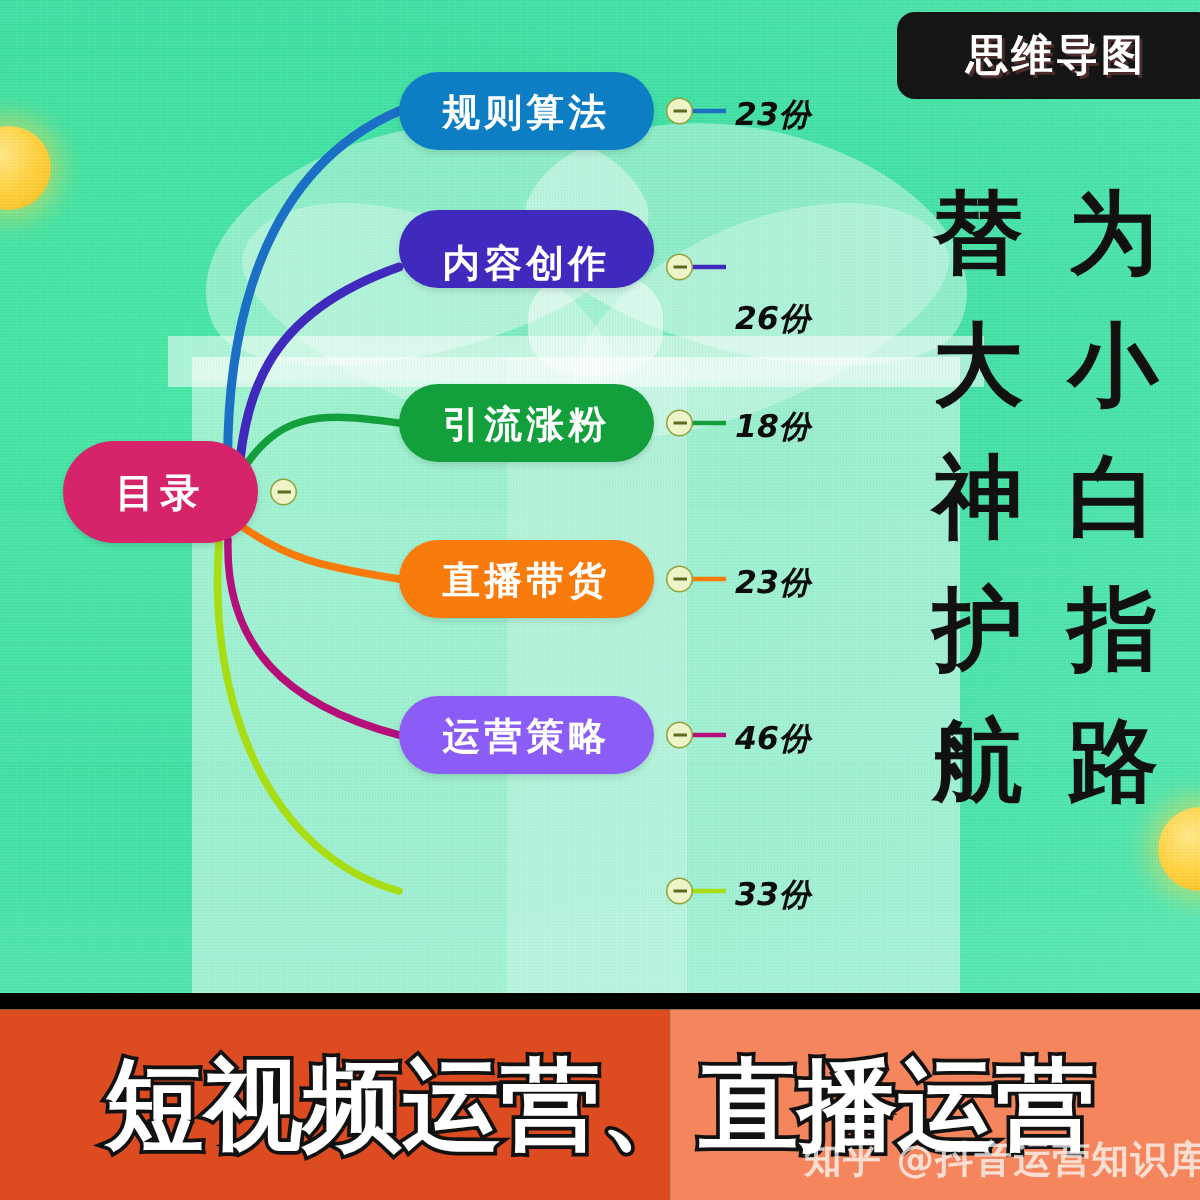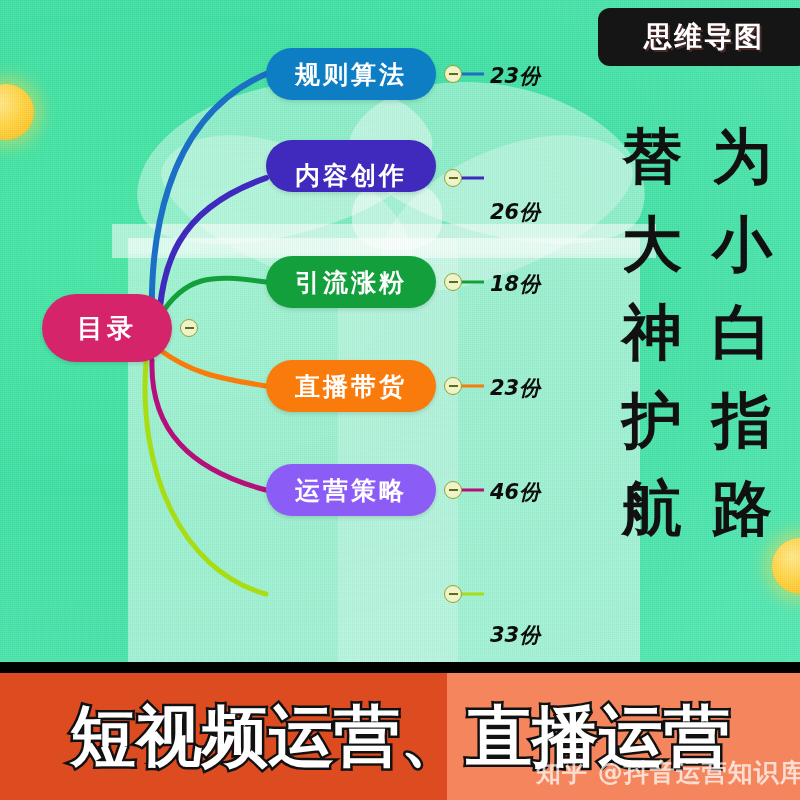--- a/index.html
+++ b/index.html
@@ -215,21 +215,21 @@
     <span>运营策略</span>
   </div>
   <div class="toggle" style="left:444px; top:481px;">
       <i></i>
     </div>
   <div class="count" style="left:490px; top:478px;">46份</div>
 
   <div class="toggle" style="left:444px; top:585px;">
       <i></i>
     </div>
-  <div class="count" style="left:490px; top:582px;margin-top:39px;">33份</div>
+  <div class="count" style="left:490px; top:582px;">33份</div>
 
   <div class="slogan col-left">
     <div>替</div>
     <div>大</div>
     <div>神</div>
     <div>护</div>
     <div>航</div>
   </div>
   <div class="slogan col-right">
     <div>为</div>

